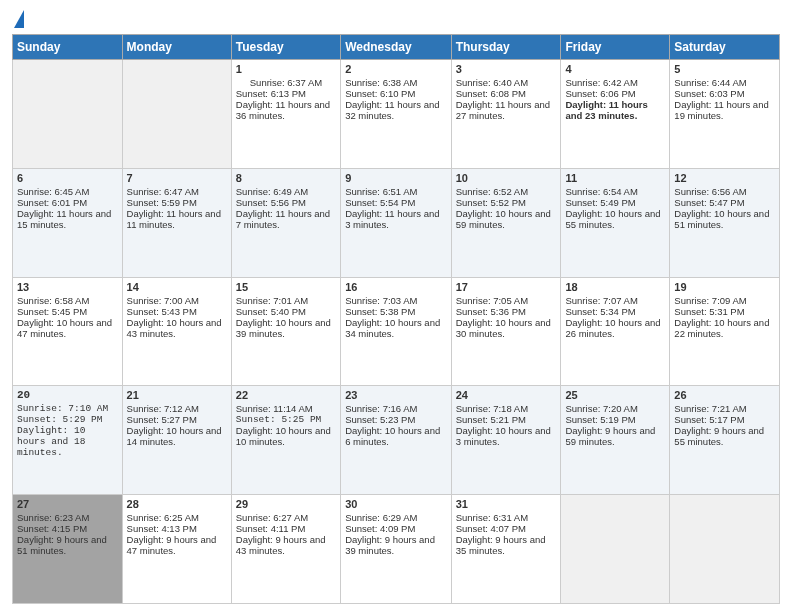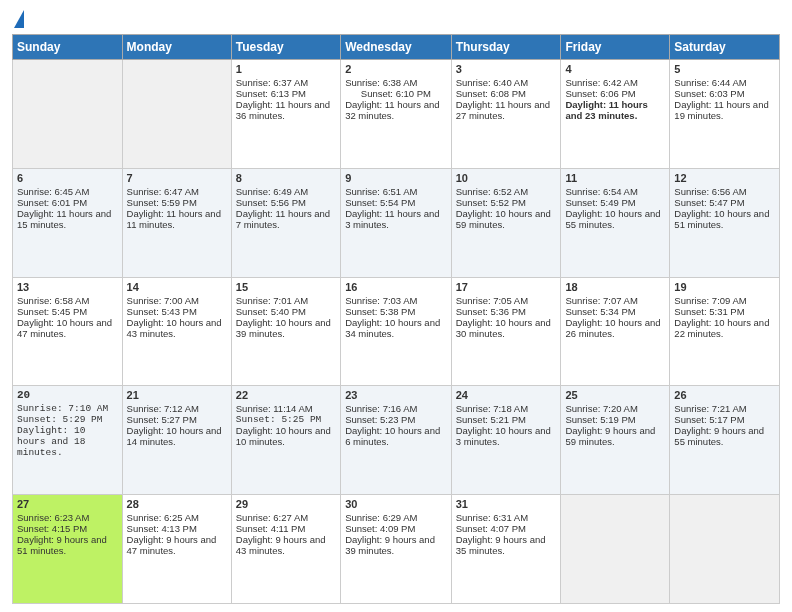--- a/index.html
+++ b/index.html
@@ -132,28 +132,28 @@
           <th>Friday</th>
           <th>Saturday</th>
         </tr>
     </thead>
     <tbody id="calendar-body">
     <tr>
           <td class="cell-empty"></td>
           <td class="cell-empty"></td>
           <td style="background-color: rgb(255, 255, 255);">
             <span class="day-number">1</span>
-            <span style="display: block;">Sunrise: 6:37 AM</span>
+            <span style="display: block; text-align: center;">Sunrise: 6:37 AM</span>
             <span style="display: block;">Sunset: 6:13 PM</span>
             <span style="display: block;">Daylight: 11 hours and 36 minutes.</span>
           </td>
           <td style="background-color: rgb(255, 255, 255);">
             <span class="day-number">2</span>
             <span style="display: block;">Sunrise: 6:38 AM</span>
-            <span style="display: block; text-align: center;">Sunset: 6:10 PM</span>
+            <span style="display: block;">Sunset: 6:10 PM</span>
             <span style="display: block;">Daylight: 11 hours and 32 minutes.</span>
           </td>
           <td style="background-color: rgb(255, 255, 255);">
             <span class="day-number">3</span>
             <span style="display: block;">Sunrise: 6:40 AM</span>
             <span style="display: block;">Sunset: 6:08 PM</span>
             <span style="display: block;">Daylight: 11 hours and 27 minutes.</span>
           </td>
           <td style="background-color: rgb(255, 255, 255);">
             <span class="day-number">4</span>
@@ -294,21 +294,21 @@
             <span style="display: block;">Daylight: 9 hours and 59 minutes.</span>
           </td>
           <td style="background-color: rgb(240, 244, 248);">
             <span class="day-number">26</span>
             <span style="display: block;">Sunrise: 7:21 AM</span>
             <span style="display: block;">Sunset: 5:17 PM</span>
             <span style="display: block;">Daylight: 9 hours and 55 minutes.</span>
           </td>
         </tr>
         <tr>
-          <td style="background-color: #bef264;">
+          <td style="background-color: #a3a3a3;">
             <span class="day-number">27</span>
             <span style="display: block;">Sunrise: 6:23 AM</span>
             <span style="display: block;">Sunset: 4:15 PM</span>
             <span style="display: block;">Daylight: 9 hours and 51 minutes.</span>
           </td>
           <td style="background-color: rgb(255, 255, 255);">
             <span class="day-number">28</span>
             <span style="display: block;">Sunrise: 6:25 AM</span>
             <span style="display: block;">Sunset: 4:13 PM</span>
             <span style="display: block;">Daylight: 9 hours and 47 minutes.</span>

